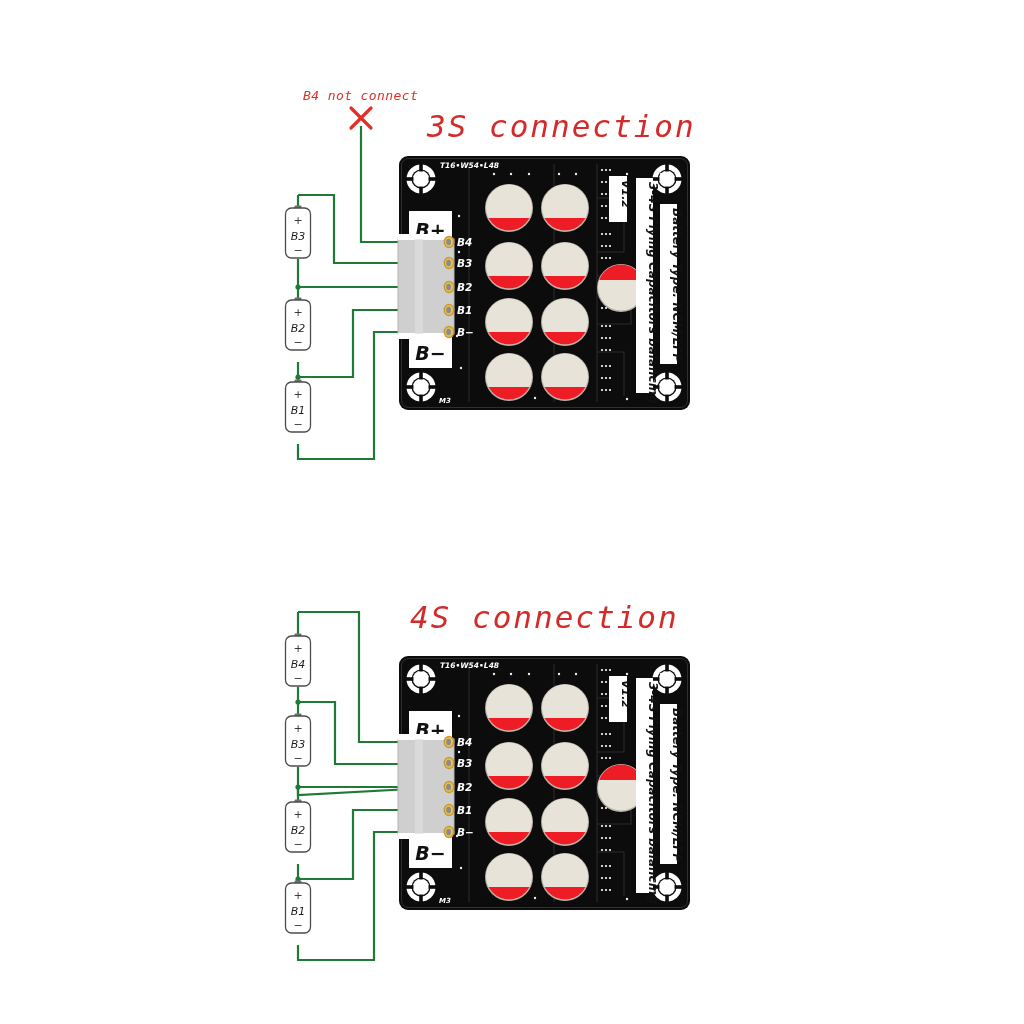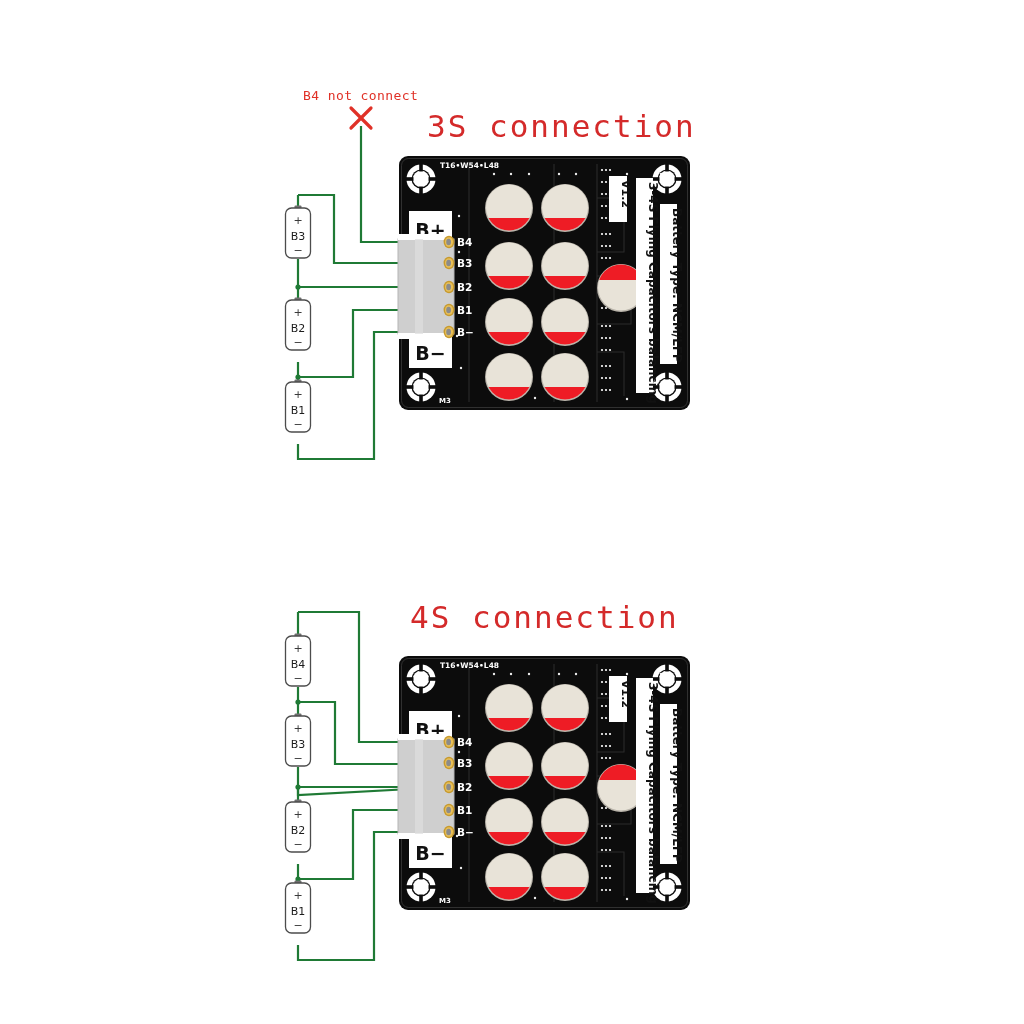--- a/index.html
+++ b/index.html
@@ -1,18 +1,18 @@
 <!DOCTYPE html>
 <html><head>
 <meta charset="utf-8">
 <style>
   html,body{margin:0;padding:0;background:#ffffff;}
   body{width:1024px;height:1024px;position:relative;overflow:hidden;
        font-family:"DejaVu Sans Mono","Liberation Mono",monospace;}
-  .stage{position:absolute;inset:0;width:849px;height:1024px;}
+  .stage{position:absolute;inset:0;width:849px;height:1024px;font-style:italic;}
   svg.diagram{position:absolute;left:0;top:0;width:1024px;height:1024px;display:block;}
   .ttl{font-family:"DejaVu Sans Mono","Liberation Mono",monospace;fill:#d42a2a;
        font-size:31px;letter-spacing:2px;}
   .note{font-family:"DejaVu Sans Mono","Liberation Mono",monospace;fill:#e03127;
         font-size:13px;letter-spacing:0.4px;}
   .pinlbl{font-family:"DejaVu Sans","Liberation Sans",sans-serif;fill:#ffffff;
           font-size:10.5px;font-weight:bold;}
   .batlbl{font-family:"DejaVu Sans","Liberation Sans",sans-serif;fill:#1d1d1d;
           font-size:11px;text-anchor:middle;}
   .batsign{font-family:"DejaVu Sans","Liberation Sans",sans-serif;fill:#3a3a3a;

